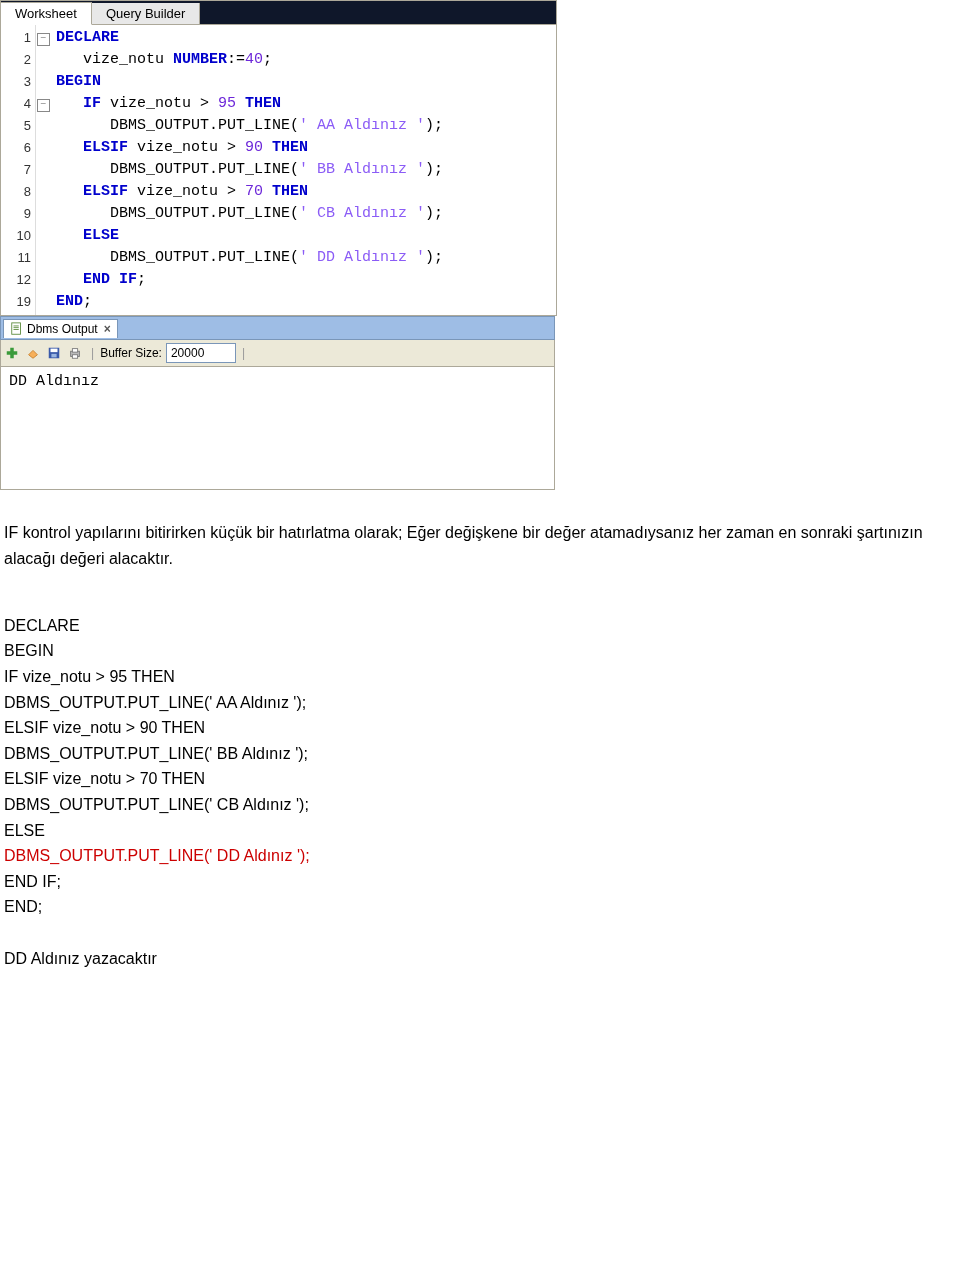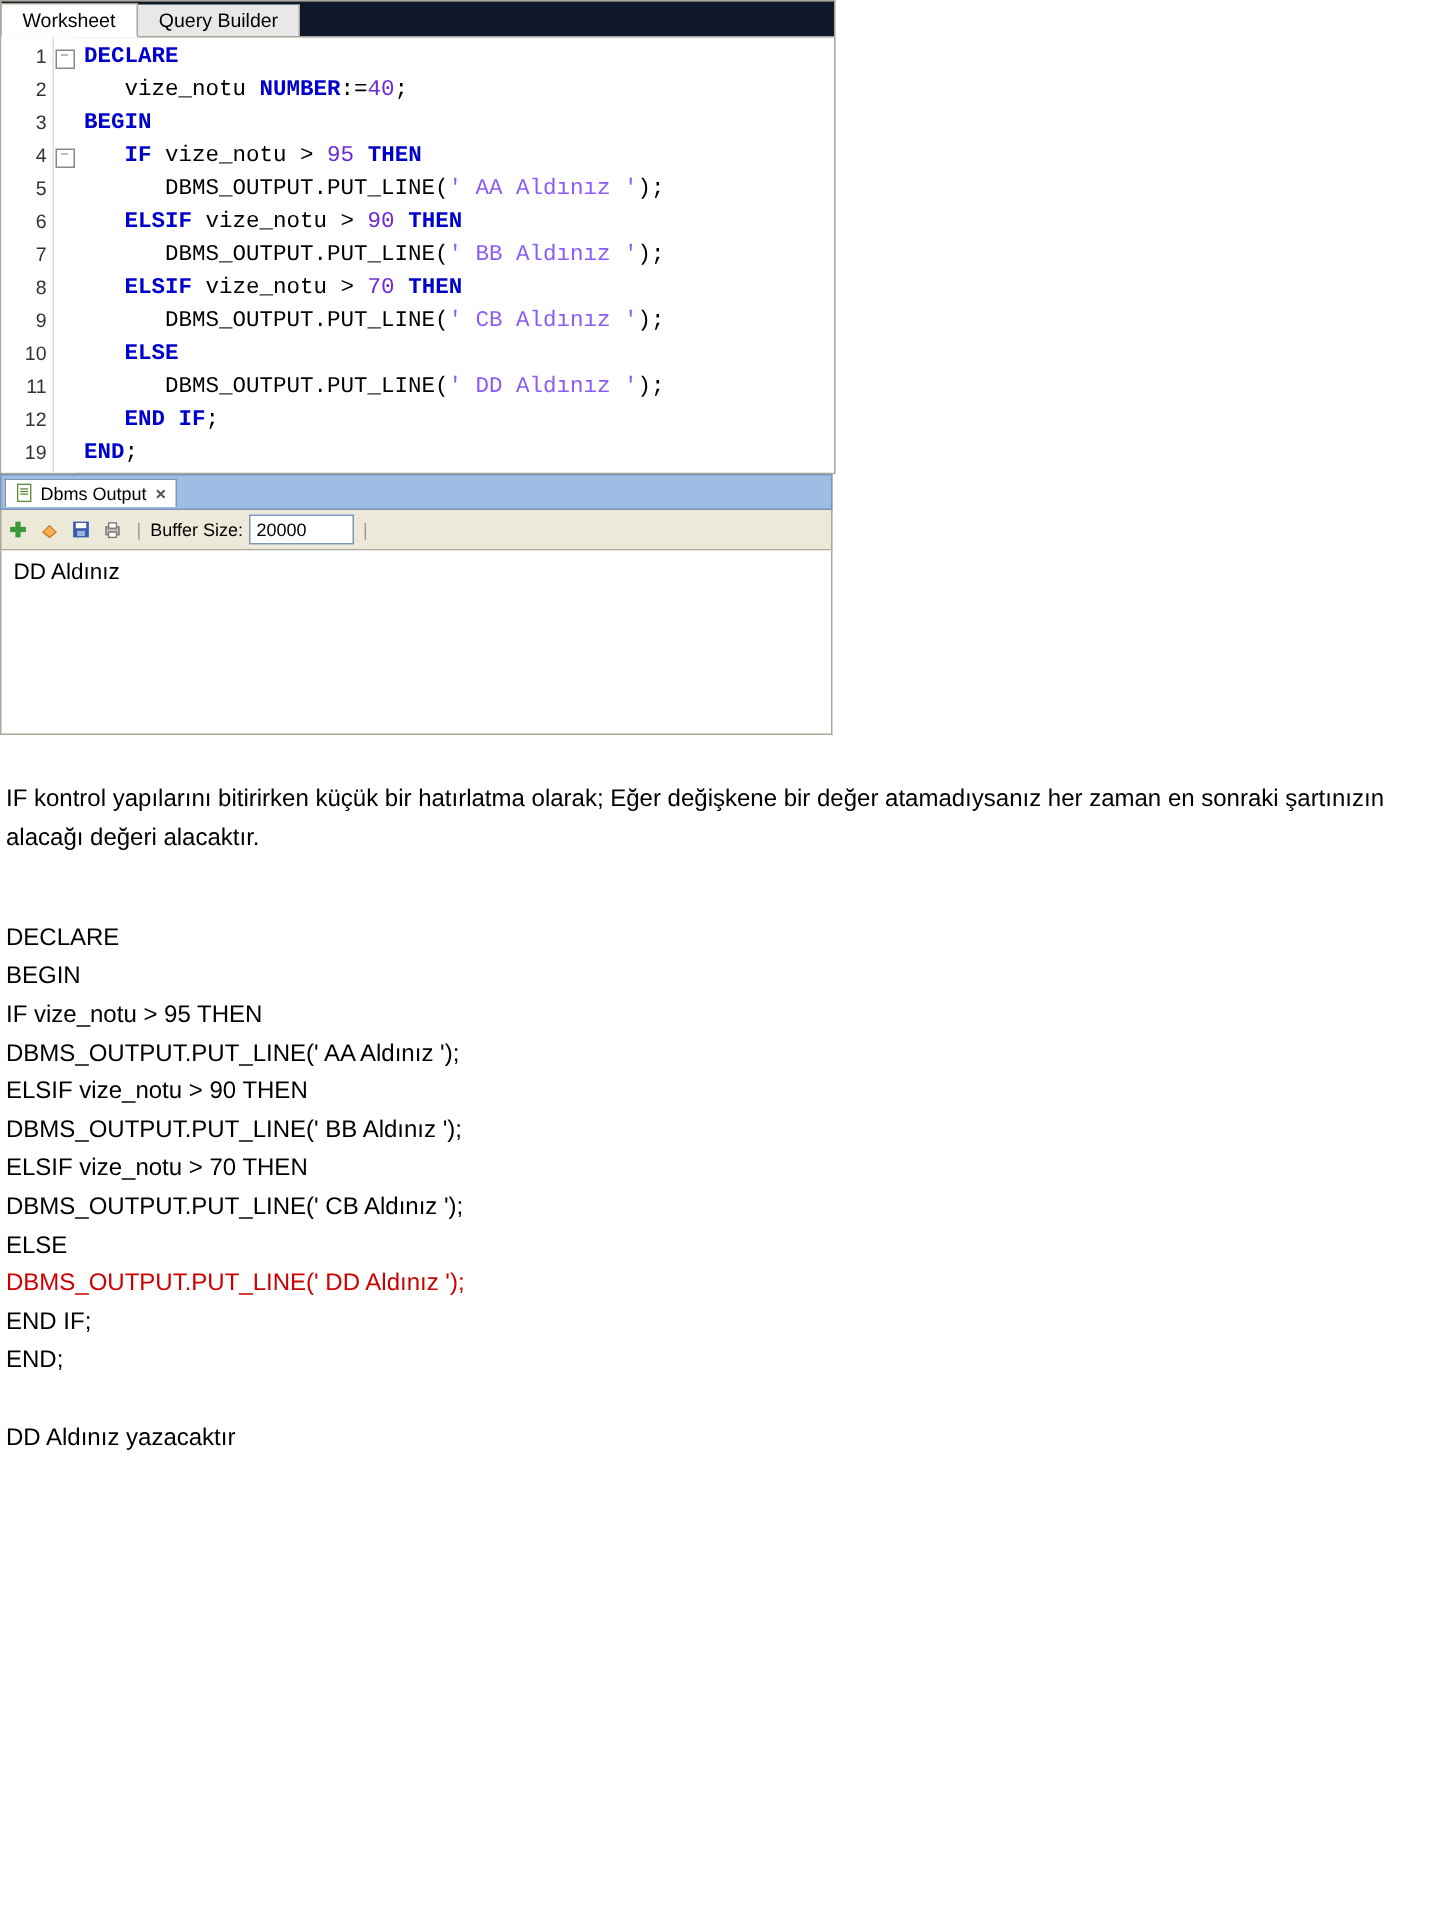--- a/index.html
+++ b/index.html
@@ -127,21 +127,21 @@
     height: 18px;
     font-size: 12px;
     border: 1px solid #7a96b8;
     padding: 0 4px;
   }
   .output-body {
     background: #fff;
     border: 1px solid #aca899;
     border-top: none;
     padding: 6px 8px;
-    font-family: Liberation Sans, sans-serif;
+    font-family: Liberation Mono, monospace;
     font-size: 15px;
     min-height: 110px;
   }
 
   .article {
     margin-top: 30px;
     font-size: 16px;
     line-height: 1.6;
     font-family: Arial, sans-serif;
     padding: 0 4px;

